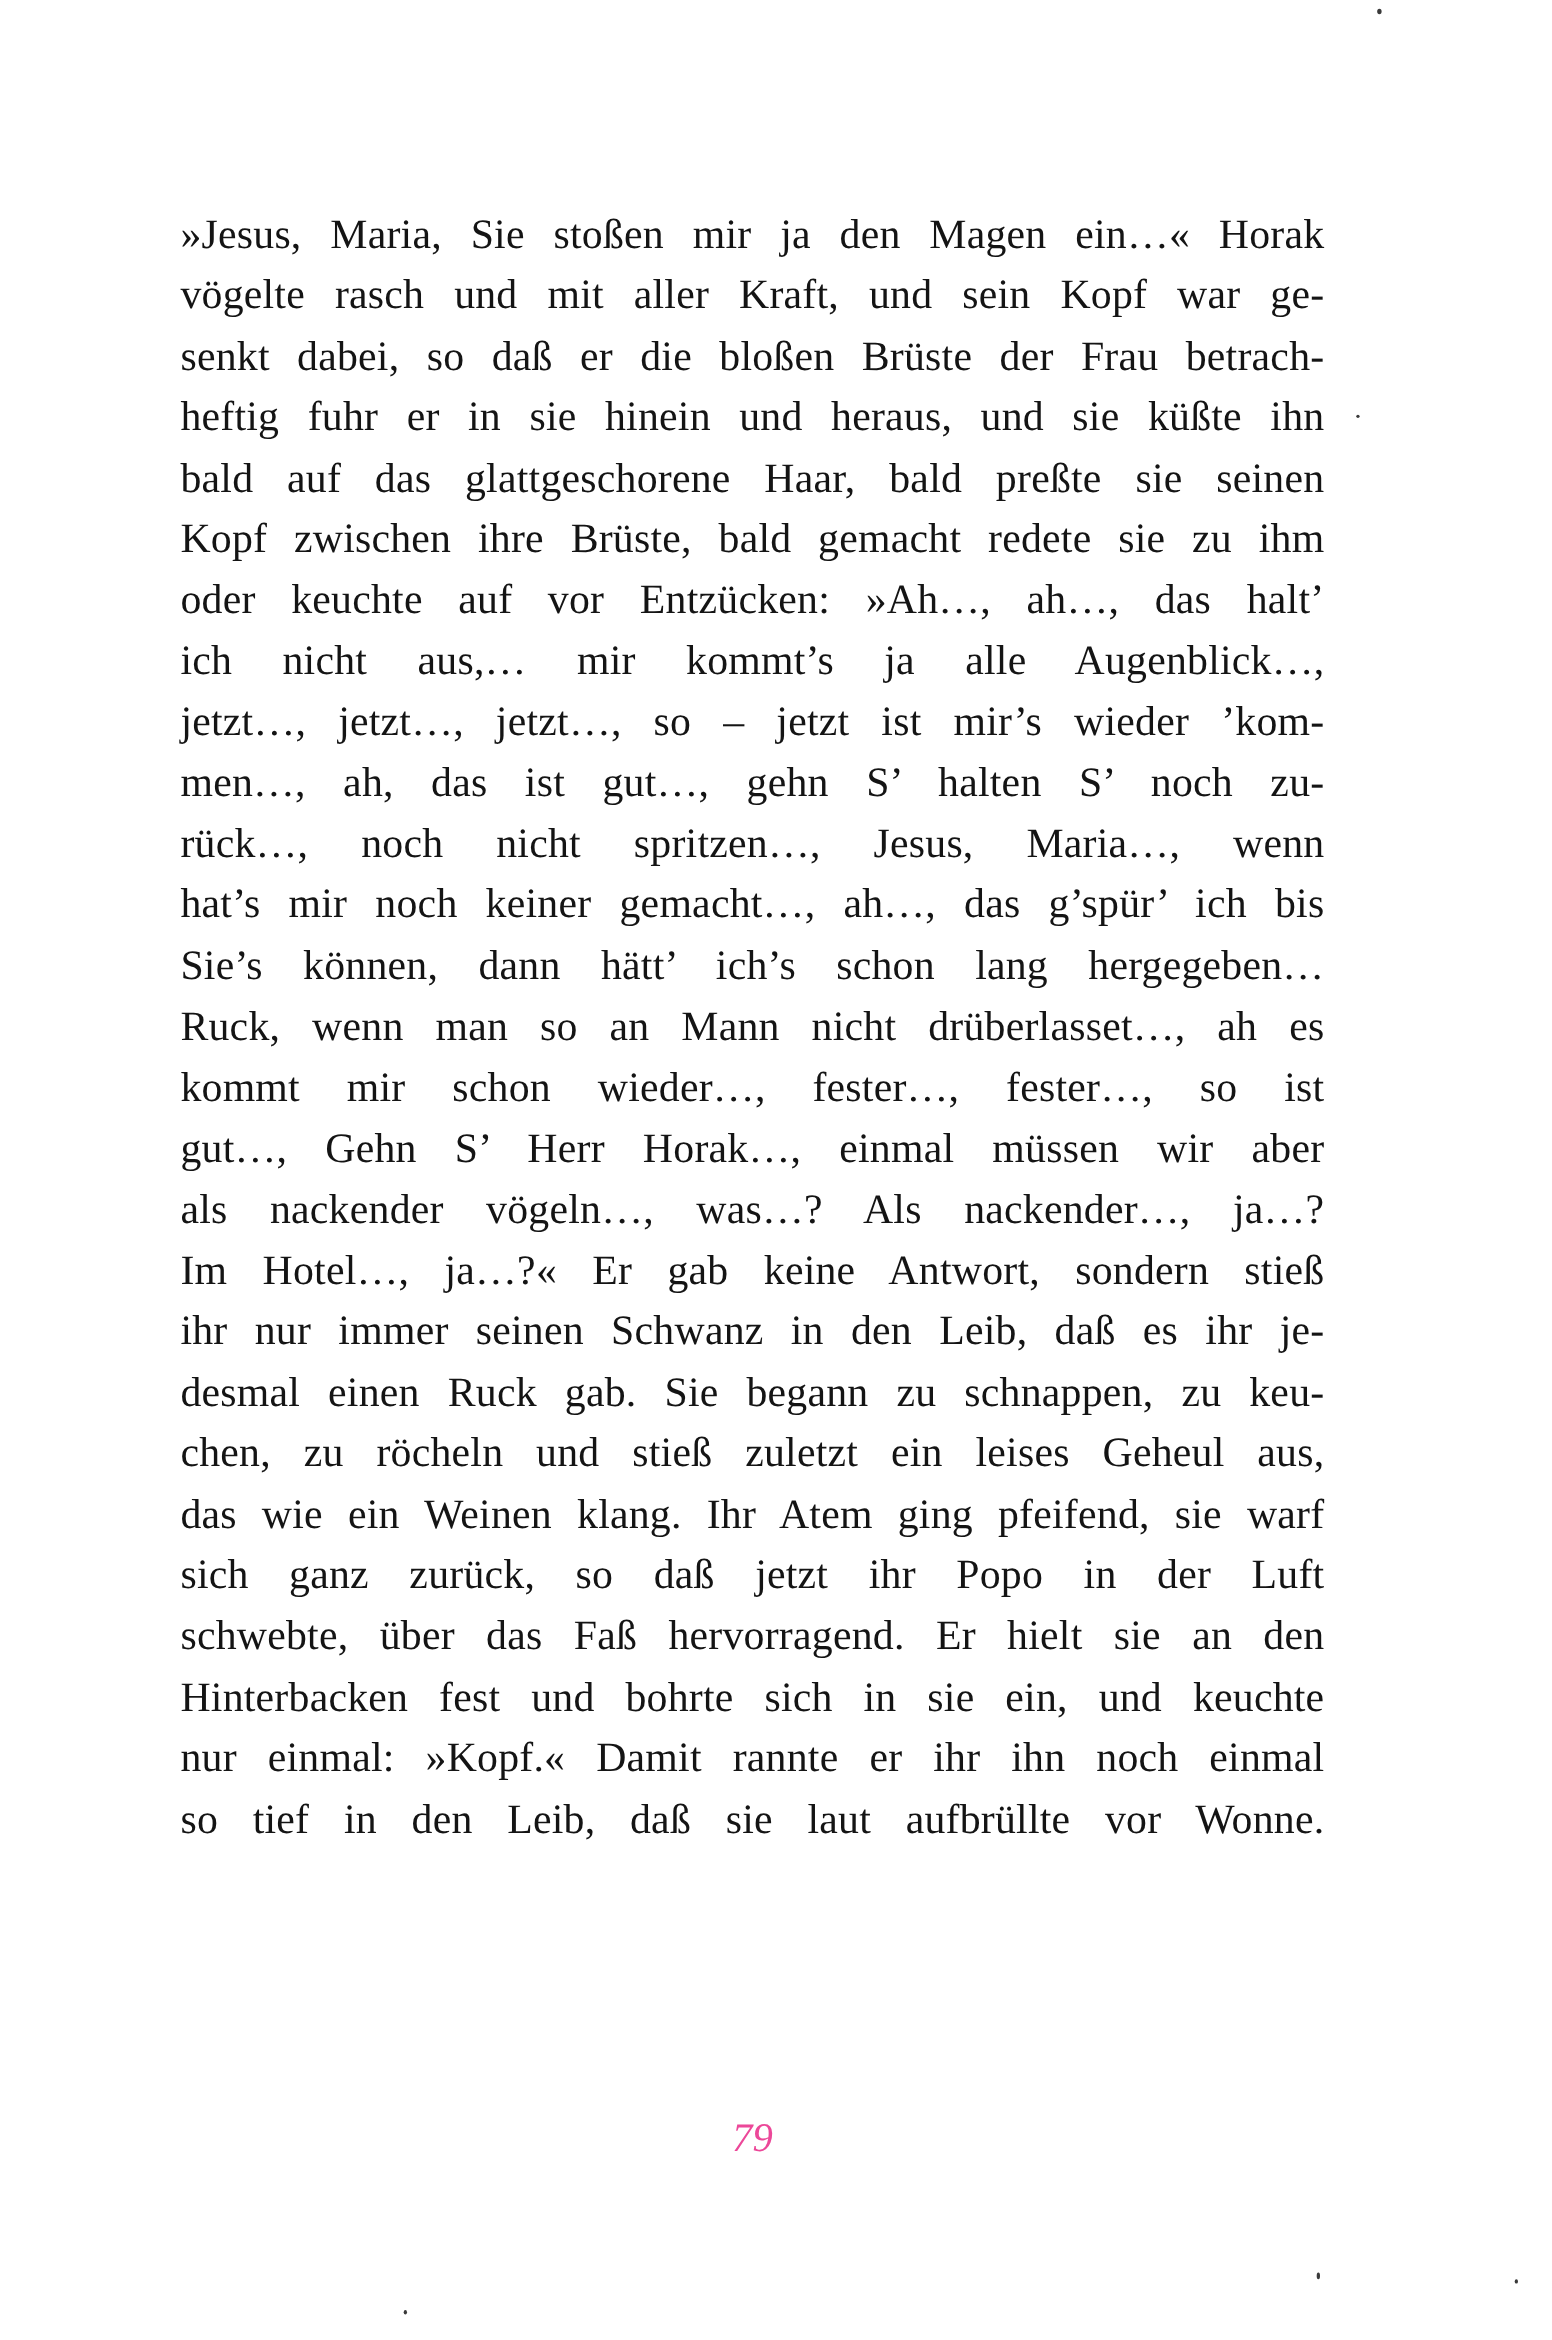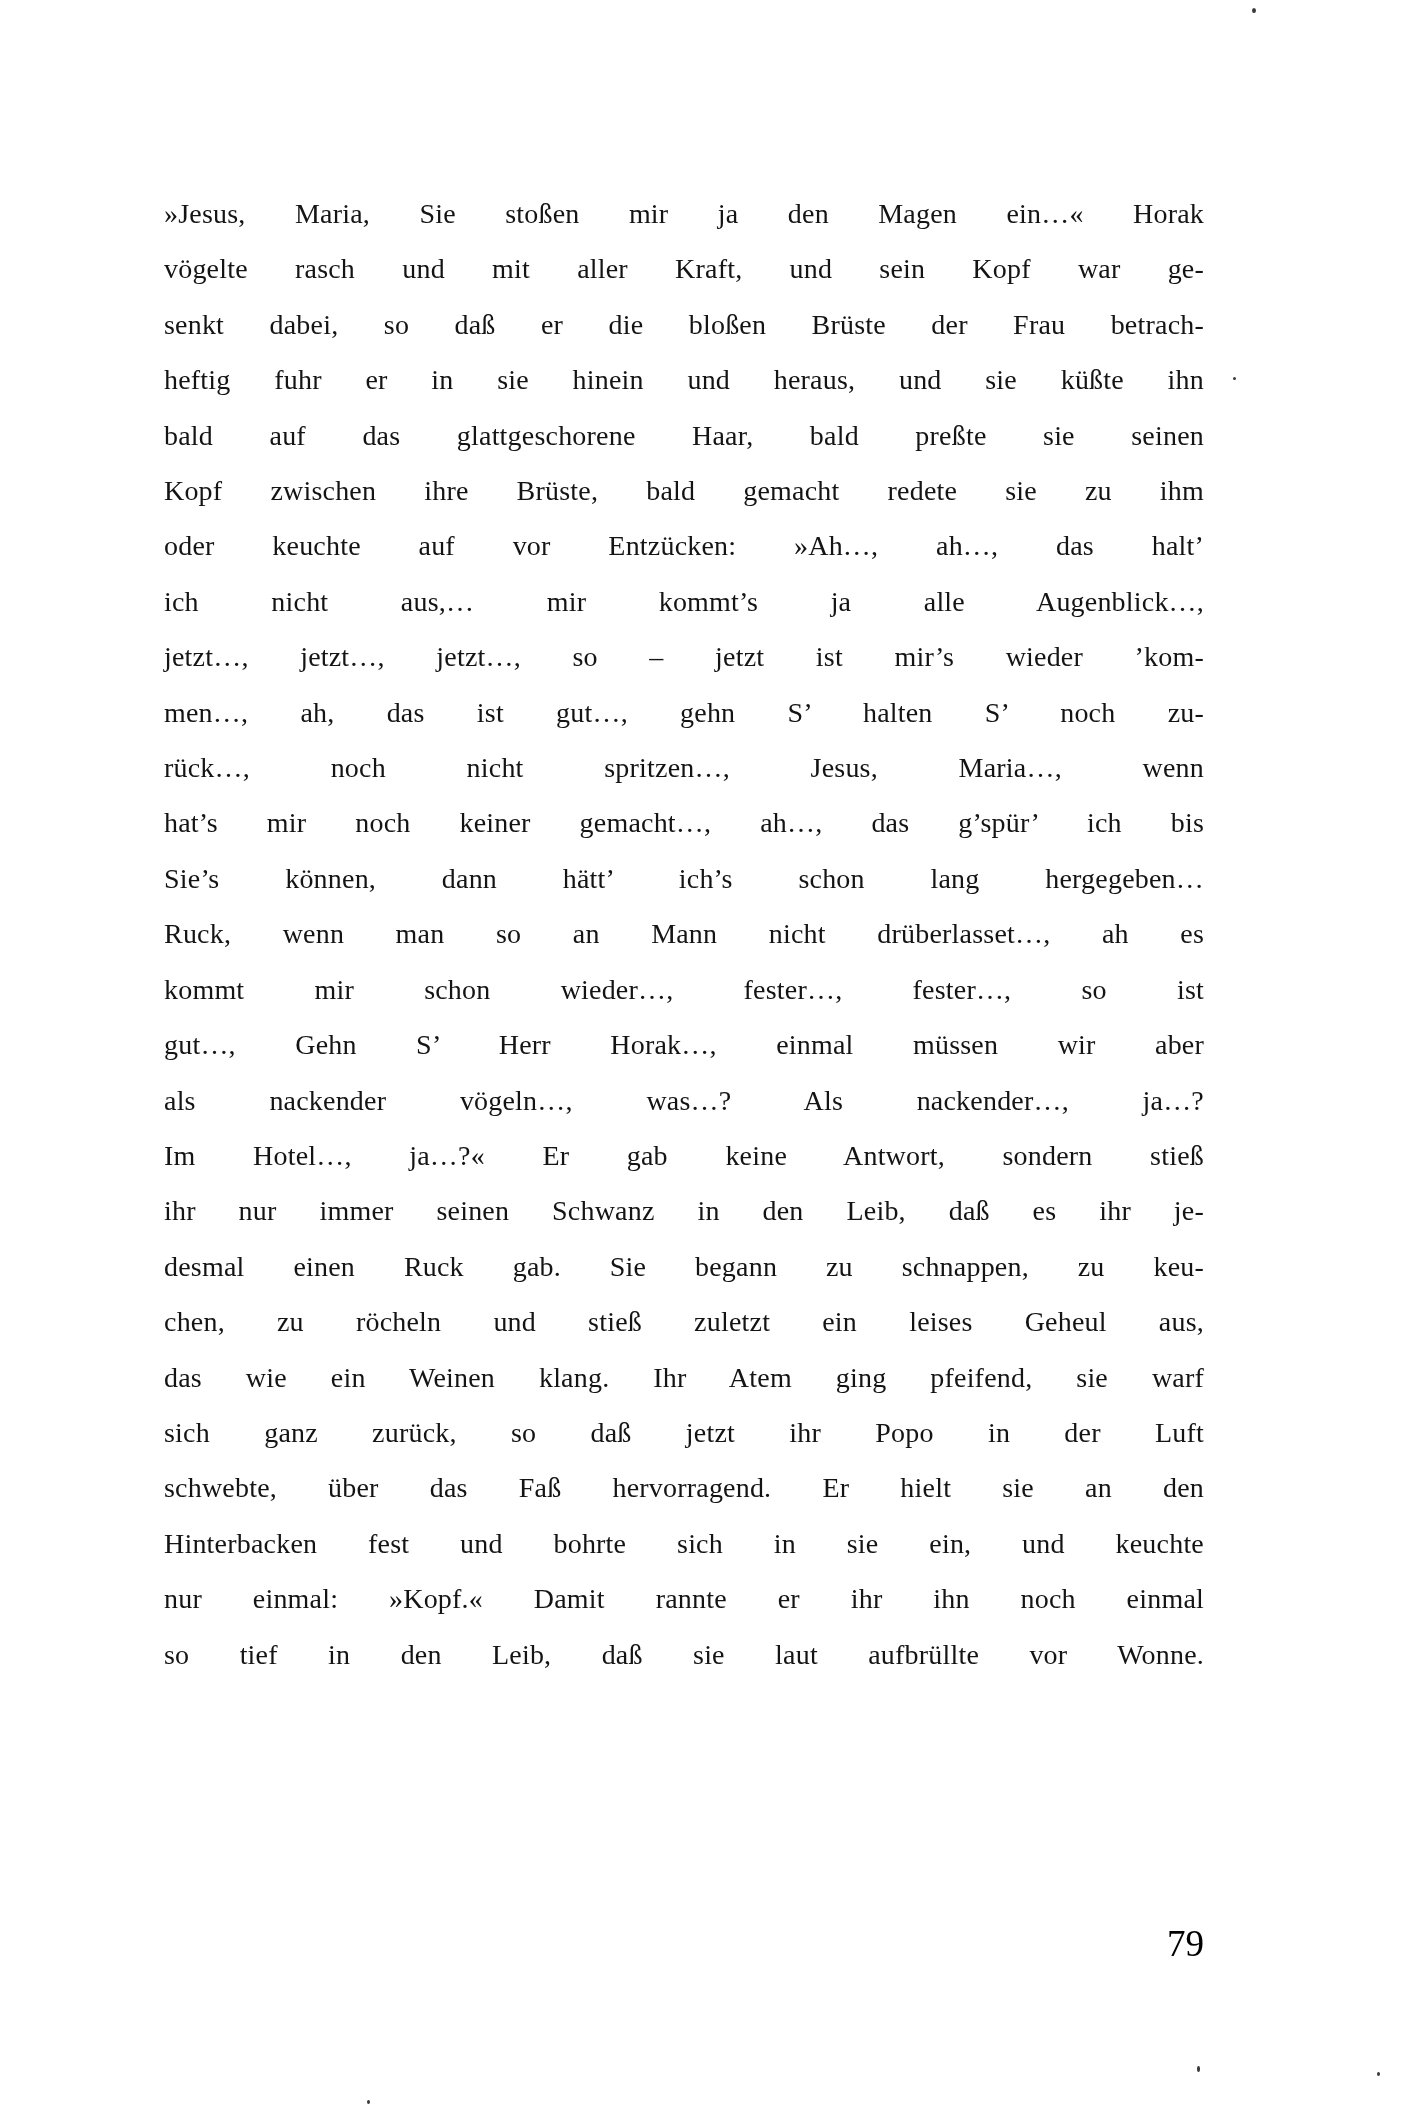--- a/index.html
+++ b/index.html
@@ -16,36 +16,37 @@
     font-family: "Liberation Serif", "DejaVu Serif", serif;
     color: #141414;
   }
   .text-block {
     position: absolute;
     left: 164px;
     top: 186px;
     width: 1040px;
   }
   .line {
-    font-size: 28px;
+    font-size: 38px;
     line-height: 55.4px;
     text-align: justify;
     text-align-last: justify;
     white-space: normal;
     letter-spacing: 0.2px;
     color: #141414;
   }
   .page-number {
     position: absolute;
     left: 164px;
     top: 1922px;
     width: 1040px;
-    text-align: right;
+    text-align: center;
     font-size: 37px;
-    color: #000000;
+    color: #ec4899;
+    font-style: italic;
   }
   .speck {
     position: absolute;
     background: #3a3a3a;
     border-radius: 50%;
   }
   .speck.s1 { left: 1252px; top: 8px;    width: 4px; height: 5px; }
   .speck.s2 { left: 1233px; top: 377px;  width: 3px; height: 3px; }
   .speck.s3 { left: 1197px; top: 2066px; width: 3px; height: 6px; }
   .speck.s4 { left: 1377px; top: 2072px; width: 3px; height: 4px; }

